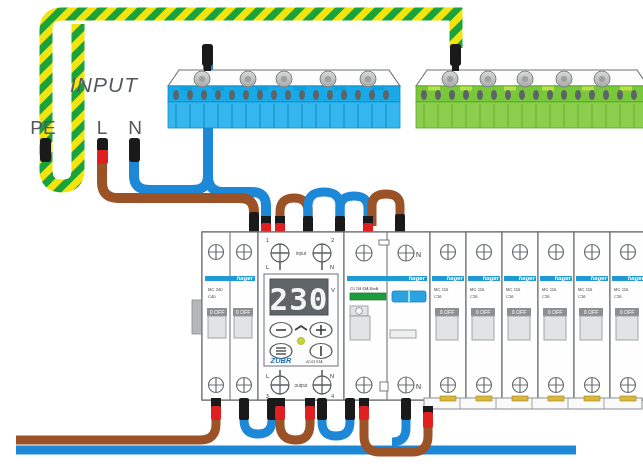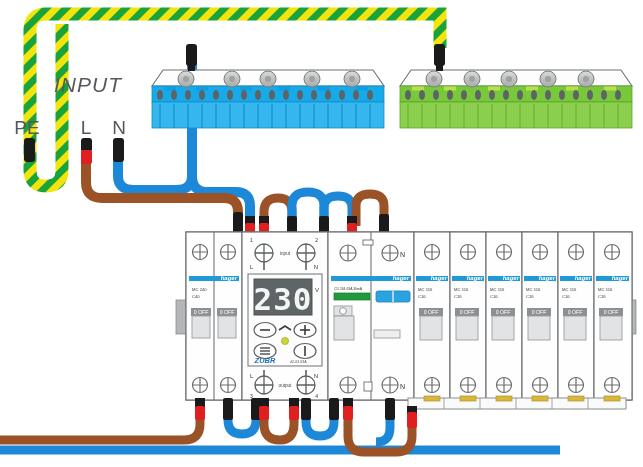--- a/index.html
+++ b/index.html
@@ -1,18 +1,18 @@
 <!DOCTYPE html>
 <html><head>
 <meta charset="utf-8">
 <style>
   html,body{margin:0;padding:0;background:#ffffff;}
   body{width:643px;height:467px;position:relative;overflow:hidden;
        font-family:"Liberation Sans",sans-serif;}
-  #stage{position:absolute;left:0;top:0;width:522px;height:467px;}
+  #stage{position:absolute;left:16px;top:0;width:522px;height:467px;}
   svg{display:block;}
   .lbl{font-family:"Liberation Sans",sans-serif;fill:#555a5e;}
   .inputlbl{font-style:italic;font-size:21px;fill:#55595d;letter-spacing:1px;}
   .pelbl{font-size:19px;fill:#54585c;}
   .tiny{font-size:4.2px;fill:#3c3c3c;}
   .tiny2{font-size:3.4px;fill:#3c3c3c;}
   .hager{font-size:6px;font-weight:bold;fill:#ffffff;font-style:italic;}
   .offtxt{font-size:5.2px;fill:#ffffff;}
   .termnum{font-size:5px;fill:#333;}
   .termltr{font-size:6px;fill:#333;}

